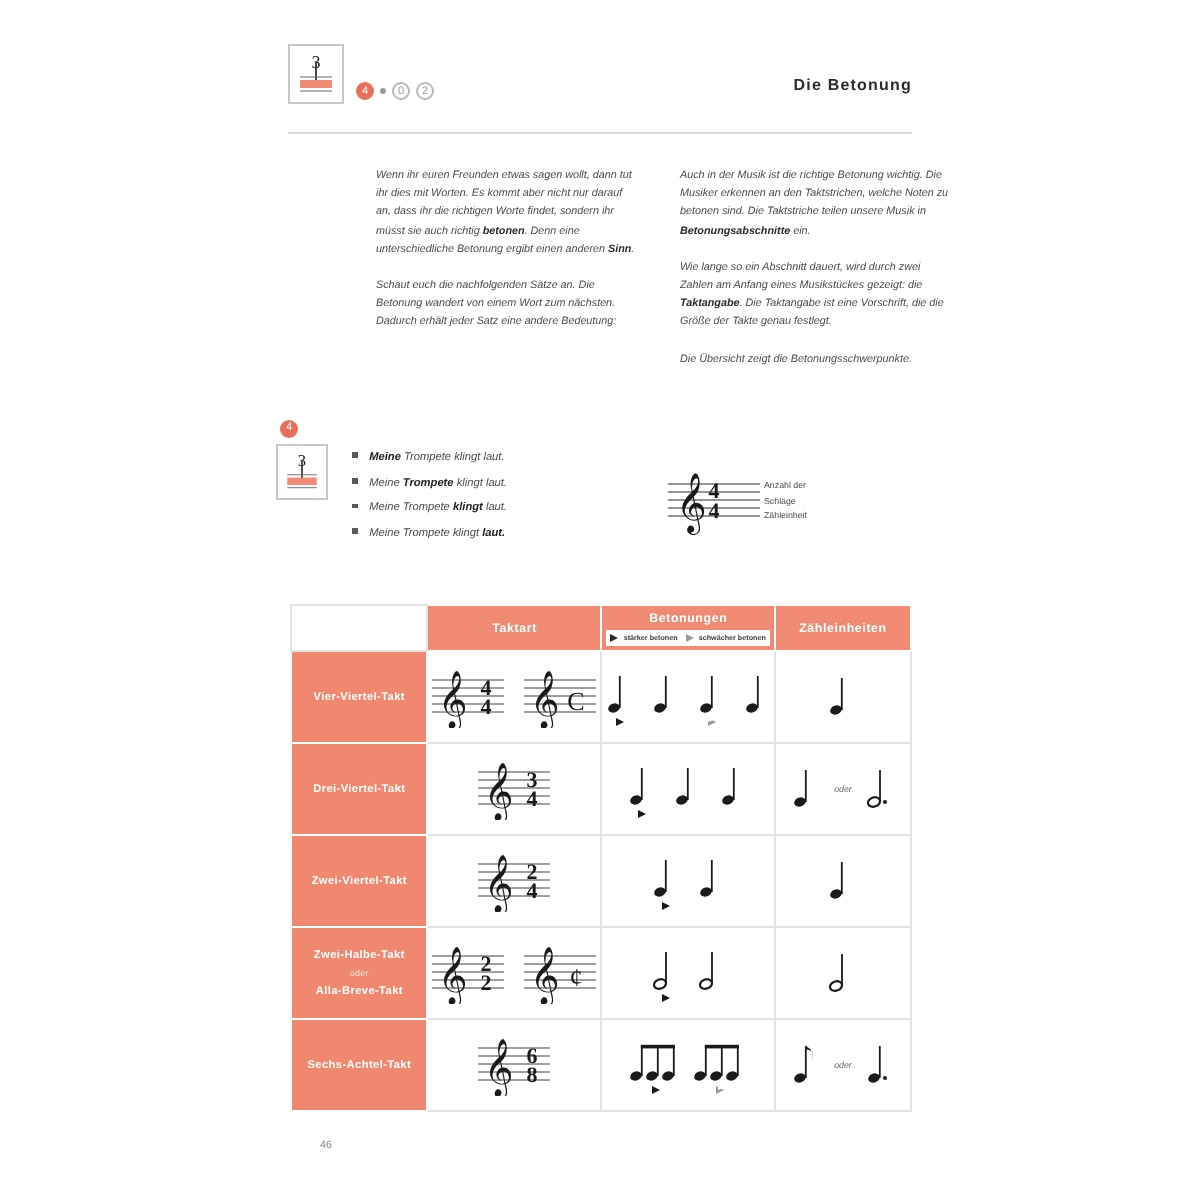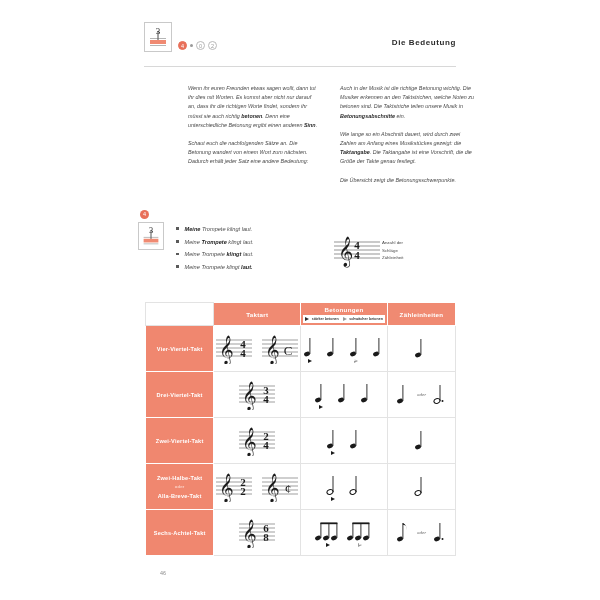--- a/index.html
+++ b/index.html
@@ -108,21 +108,21 @@
       </svg>
     </div>
 
     <div class="hdr-dots">
       <div class="dot on">4</div>
       <div class="dot sep"></div>
       <div class="dot off">0</div>
       <div class="dot off">2</div>
     </div>
 
-    <div class="hdr-title">Die Bedeutung</div>
+    <div class="hdr-title">Die Betonung</div>
   </div>
   <div class="hdr-rule"></div>
 
   <div class="col col-l">
     <p>Wenn ihr euren Freunden etwas sagen wollt, dann tut ihr dies mit Worten. Es kommt aber nicht nur darauf an, dass ihr die richtigen Worte findet, sondern ihr müsst sie auch richtig <b>betonen</b>. Denn eine unterschiedliche Betonung ergibt einen anderen <b>Sinn</b>.</p>
     <p>Schaut euch die nachfolgenden Sätze an. Die Betonung wandert von einem Wort zum nächsten. Dadurch erhält jeder Satz eine andere Bedeutung:</p>
   </div>
 
   <div class="col col-r">
     <p>Auch in der Musik ist die richtige Betonung wichtig. Die Musiker erkennen an den Taktstrichen, welche Noten zu betonen sind. Die Taktstriche teilen unsere Musik in <b>Betonungsabschnitte</b> ein.</p>

